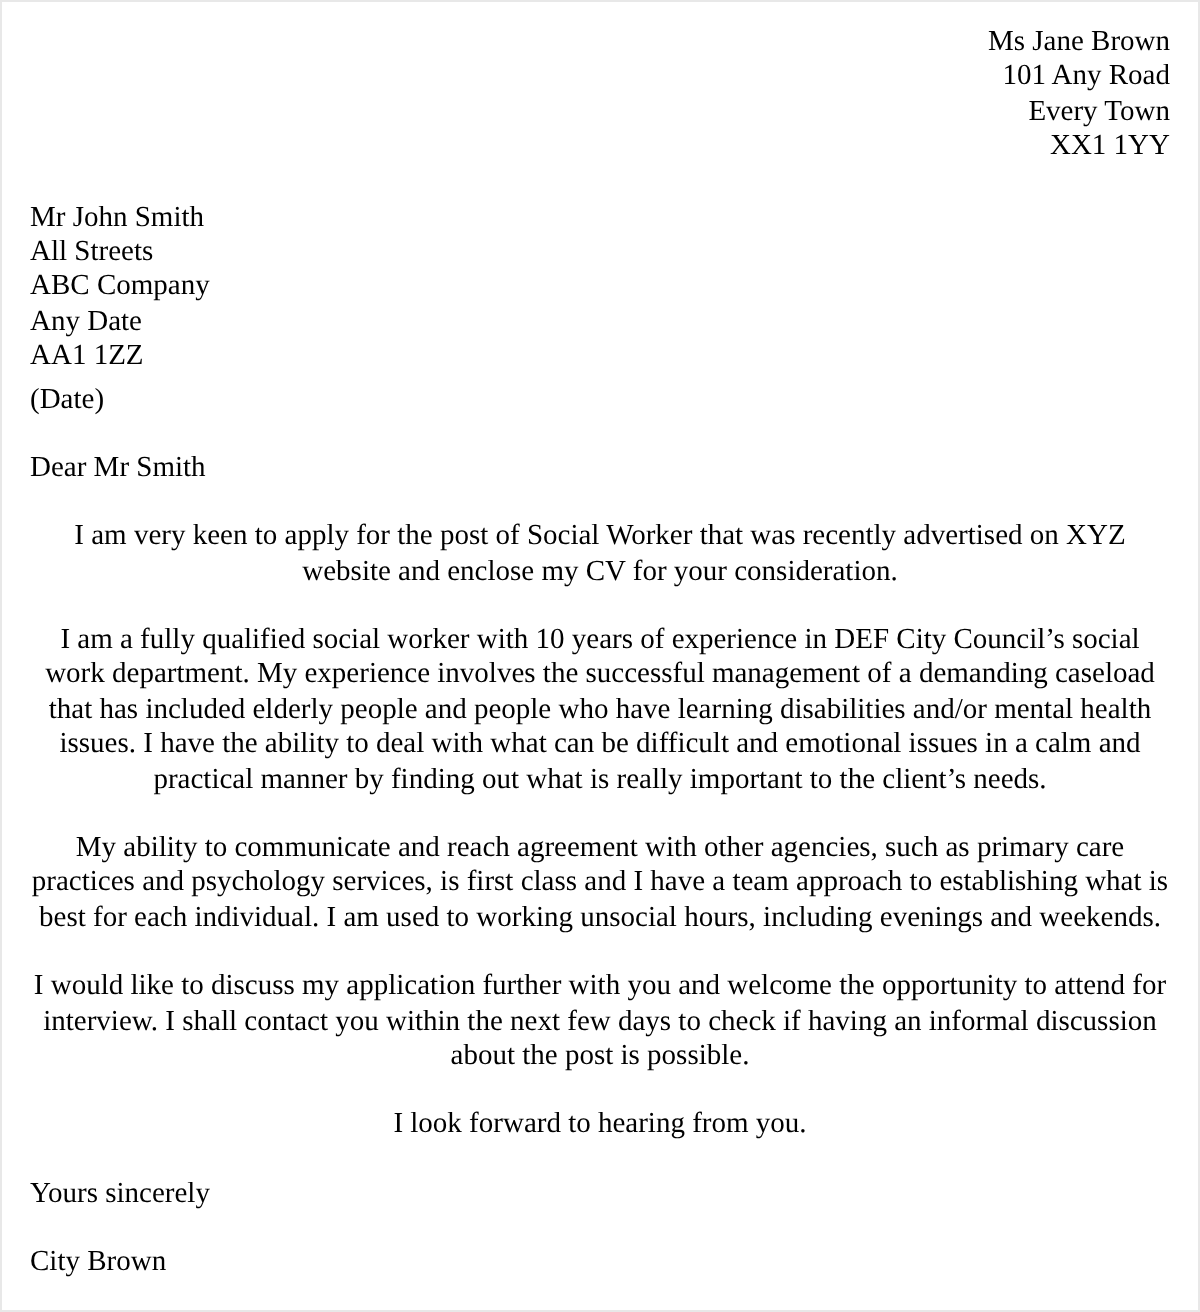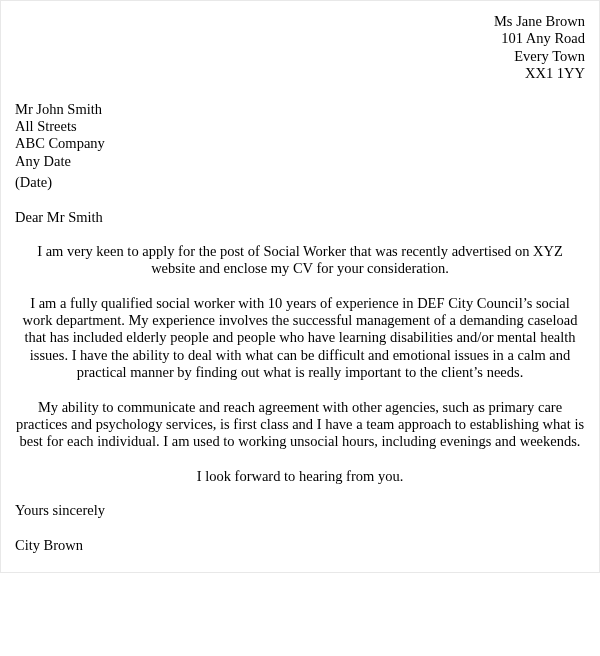--- a/index.html
+++ b/index.html
@@ -2,21 +2,21 @@
 <html><head>
 <meta charset="utf-8">
 <style>
   html, body {
     margin: 0;
     padding: 0;
     background: #ffffff;
   }
   .page {
     width: 600px;
-    height: 573px;
+    height: 656px;
     box-sizing: border-box;
     background: #ffffff;
     border: 1px solid #e8e8e8;
     padding: 12px 14px 10px 14px;
     font-family: "Liberation Serif", "DejaVu Serif", serif;
     font-size: 14.5px;
     line-height: 1.2;
     color: #000000;
     overflow: hidden;
   }
@@ -57,32 +57,34 @@
     <span class="addr-line">101 Any Road</span>
     <span class="addr-line">Every Town</span>
     <span class="addr-line">XX1 1YY</span>
   </div>
 
   <div class="recipient-block">
     <span class="addr-line">Mr John Smith</span>
     <span class="addr-line">All Streets</span>
     <span class="addr-line">ABC Company</span>
     <span class="addr-line">Any Date</span>
+    <span class="addr-line">AA1 1ZZ</span>
   </div>
 
   <div class="date-line">(Date)</div>
 
   <div class="salutation">Dear Mr Smith</div>
 
   <p class="para">I am very keen to apply for the post of Social Worker that was recently advertised on XYZ website and enclose my CV for your consideration.</p>
 
   <p class="para">I am a fully qualified social worker with 10 years of experience in DEF City Council’s social work department.  My experience involves the successful management of a demanding caseload that has included elderly people and people who have learning disabilities and/or mental health issues.  I have the ability to deal with what can be difficult and emotional issues in a calm and practical manner by finding out what is really important to the client’s needs.</p>
 
   <p class="para">My ability to communicate and reach agreement with other agencies, such as primary care practices and psychology services, is first class and I have a team approach to establishing what is best for each individual.  I am used to working unsocial hours, including evenings and weekends.</p>
 
+  <p class="para">I would like to discuss my application further with you and welcome the opportunity to attend for interview.  I shall contact you within the next few days to check if having an informal discussion about the post is possible.</p>
 
   <p class="para">I look forward to hearing from you.</p>
 
   <div class="closing">Yours sincerely</div>
 
   <div class="signature">City Brown</div>
 
 </div>
 
 </body></html>

